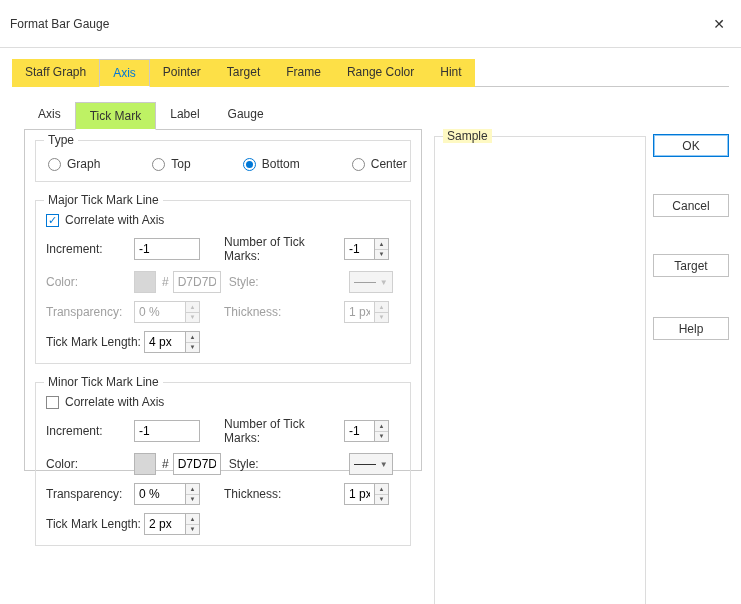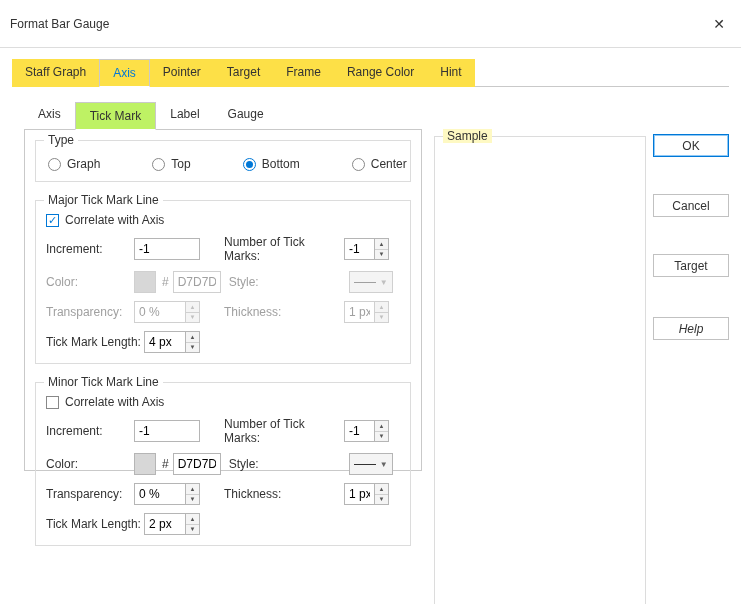--- a/index.html
+++ b/index.html
@@ -43,21 +43,21 @@
 .style-dd.disabled { color: #a0a0a0; border-color: #d0d0d0; }
 .style-line { height: 1px; background: #333; width: 22px; }
 .style-dd.disabled .style-line { background: #a0a0a0; }
 .dd-arrow { font-size: 8px; color: #666; }
 .style-dd.disabled .dd-arrow { color: #c0c0c0; }
 .sample { position: absolute; left: 434px; top: 88px; width: 212px; height: 486px; border: 1px solid #dcdcdc; }
 .sample-legend { position: absolute; top: -8px; left: 8px; background: #fef9c3; padding: 0 4px; }
 .side-btns { position: absolute; right: 12px; top: 56px; display: flex; flex-direction: column; gap: 7px; width: 76px; }
 .side-btn { height: 23px; border: 1px solid #c1c1c1; background: #fff; font-size: 12px; cursor: default; display: flex; align-items: center; justify-content: center; margin-top: 30px; }
 .side-btn.primary { border-color: #0078d7; box-shadow: 0 0 0 1px #8fc9f6 inset; }
-.gap-help { margin-top: 33px; font-style: italic; }
+.gap-help { margin-top: 33px; }
 .disabled-text { color: #a0a0a0; }
 </style>
 </head>
 <body>
 
 <div class="titlebar">
   <span>Format Bar Gauge</span>
   <div class="close-btn">
     <span>✕</span>
   </div>

